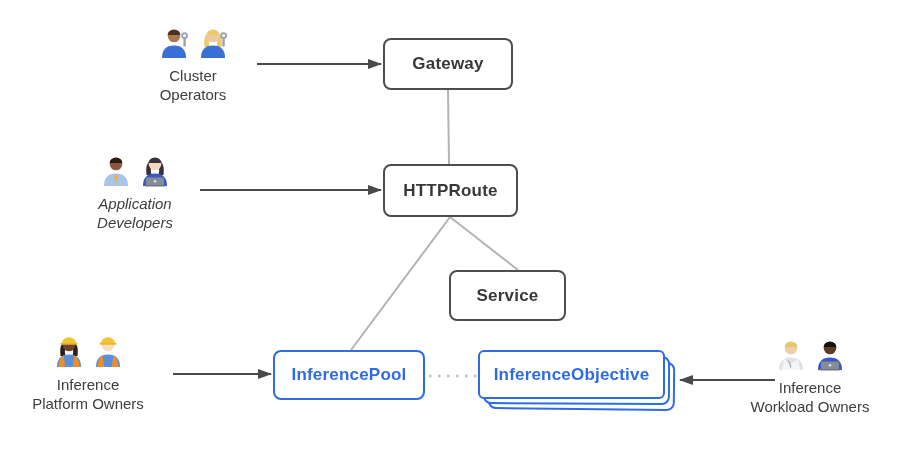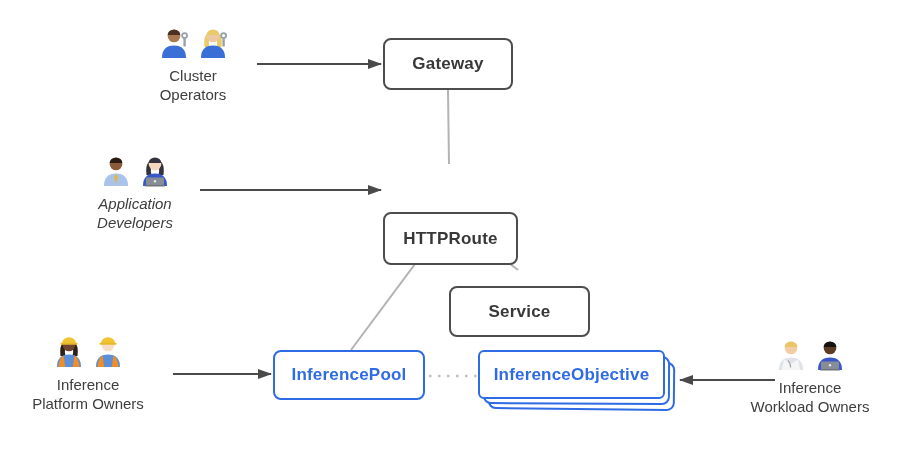--- a/index.html
+++ b/index.html
@@ -19,22 +19,22 @@
   svg.overlay{position:absolute; left:0; top:0; z-index:1;}
 
   .node{
     position:absolute; z-index:2; background:#fff;
     border:2px solid var(--node-border); border-radius:8px;
     display:flex; align-items:center; justify-content:center;
     font-weight:bold; font-size:17px; color:#383838; letter-spacing:.2px;
   }
   .node.blue{border-color:var(--blue); color:var(--blue);}
   #node-gateway{left:383px; top:38px; width:130px; height:52px;}
-  #node-httproute{left:383px; top:164px; width:135px; height:53px;margin-top:48px;}
-  #node-service{left:449px; top:286px; width:141px; height:51px;text-align:right;}
+  #node-httproute{left:383px; top:164px; width:135px; height:53px;}
+  #node-service{left:449px; top:270px; width:117px; height:51px;text-align:right;}
   #node-inferencepool{left:273px; top:350px; width:152px; height:50px;}
 
   .stack{position:absolute; left:478px; top:350px; width:187px; height:49px; z-index:2;}
   .stack-layer{
     position:absolute; left:0; top:0; width:187px; height:49px;
     background:#fff; border:2px solid var(--blue); border-radius:8px;
   }
   .stack-layer.l3{transform:translate(10px,11px) rotate(.6deg);}
   .stack-layer.l2{transform:translate(5px,5.5px) rotate(.3deg);}
   .stack .front{position:absolute; left:0; top:0; width:187px; height:49px;border-radius:6px;}

